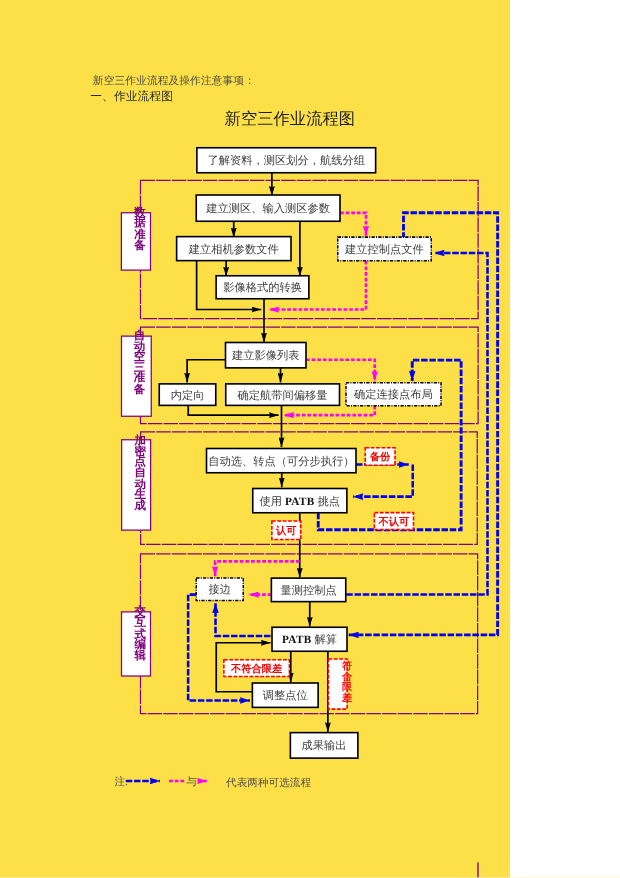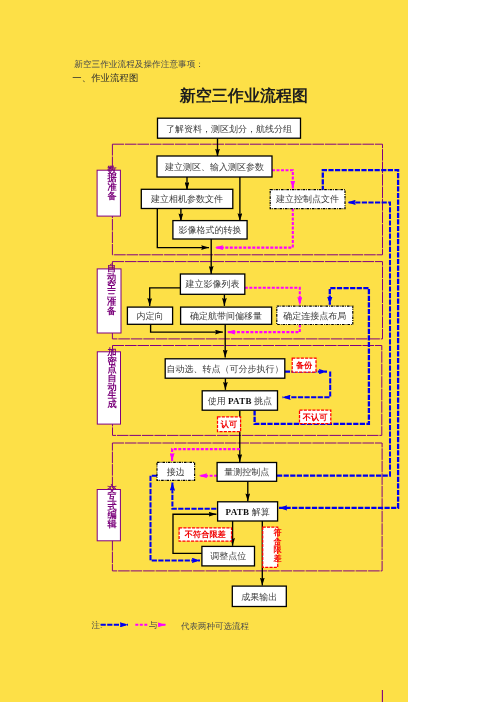--- a/index.html
+++ b/index.html
@@ -2,21 +2,21 @@
 <html><head>
 <meta charset="utf-8">
 <style>
   html,body{margin:0;padding:0;background:#ffffff;}
   body{width:496px;height:702px;overflow:hidden;position:relative;
        font-family:"Liberation Serif",serif;color:#000;}
   #page{position:absolute;left:0;top:0;width:408px;height:702px;background:#fde047;}
   .txt{position:absolute;white-space:nowrap;line-height:1;}
   #hdr1{left:74.3px;top:60.0px;font-size:8.6px;color:#4a4a4a;letter-spacing:0.05px;}
   #hdr2{left:72.2px;top:73.6px;font-size:9.4px;font-weight:normal;color:#2b2b2b;letter-spacing:0.1px;}
-  #title{left:179.7px;top:87.8px;font-size:16px;font-weight:bold;color:#1e1e1e;letter-spacing:0.05px;}
+  #title{left:179.7px;top:87.8px;font-size:13px;font-weight:normal;color:#1e1e1e;letter-spacing:0.05px;}
   svg#fc{position:absolute;left:0;top:0;width:496px;height:702px;}
   .nlabel{font-family:"Liberation Serif",serif;font-size:9px;fill:#3c3c3c;text-anchor:middle;}
   .alabel{font-family:"Liberation Serif",serif;font-size:8.2px;fill:#f00000;text-anchor:middle;font-weight:bold;}
   .leg{font-family:"Liberation Serif",serif;font-size:8.5px;fill:#4a4a4a;}
   .bold-latin{font-weight:bold;fill:#111;letter-spacing:0.3px;}
   .vt{position:absolute;display:flex;flex-direction:column;align-items:center;
       justify-content:flex-start;line-height:1;}
   .vt span{display:block;height:var(--step);line-height:var(--step);}
   .vstage{font-size:9.2px;font-weight:bold;color:#7b027b;}
   .vred{font-size:8.1px;color:#f51414;font-weight:bold;}

